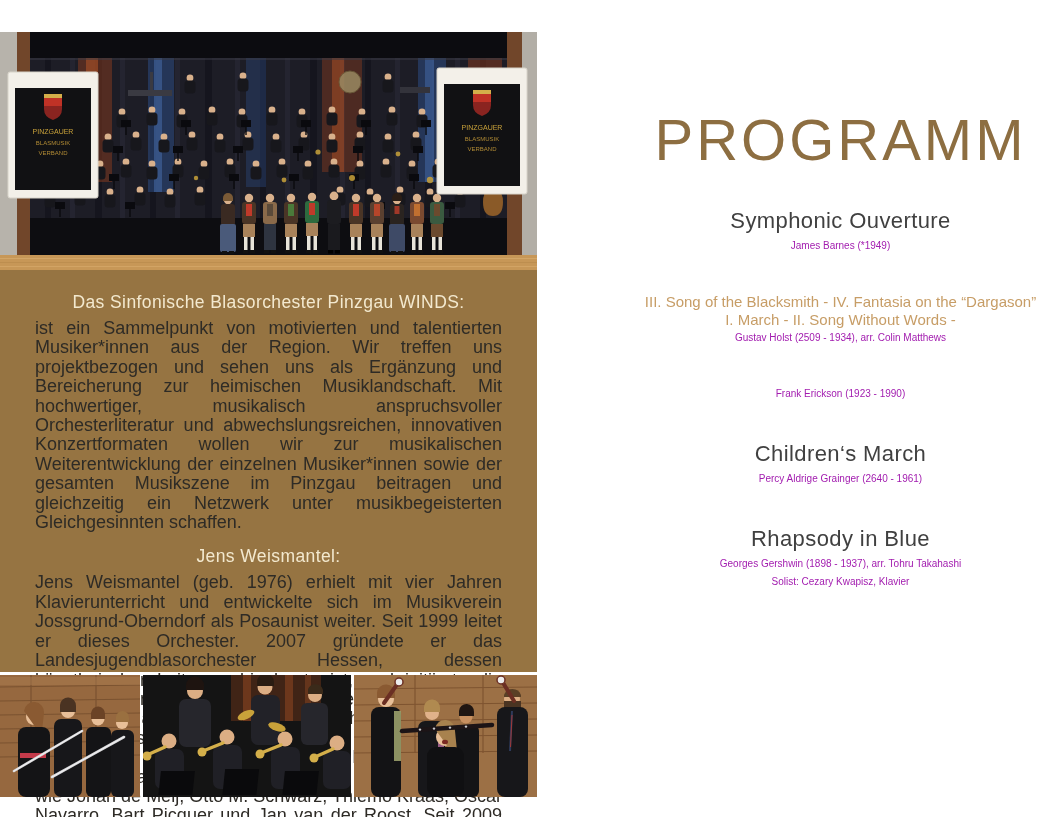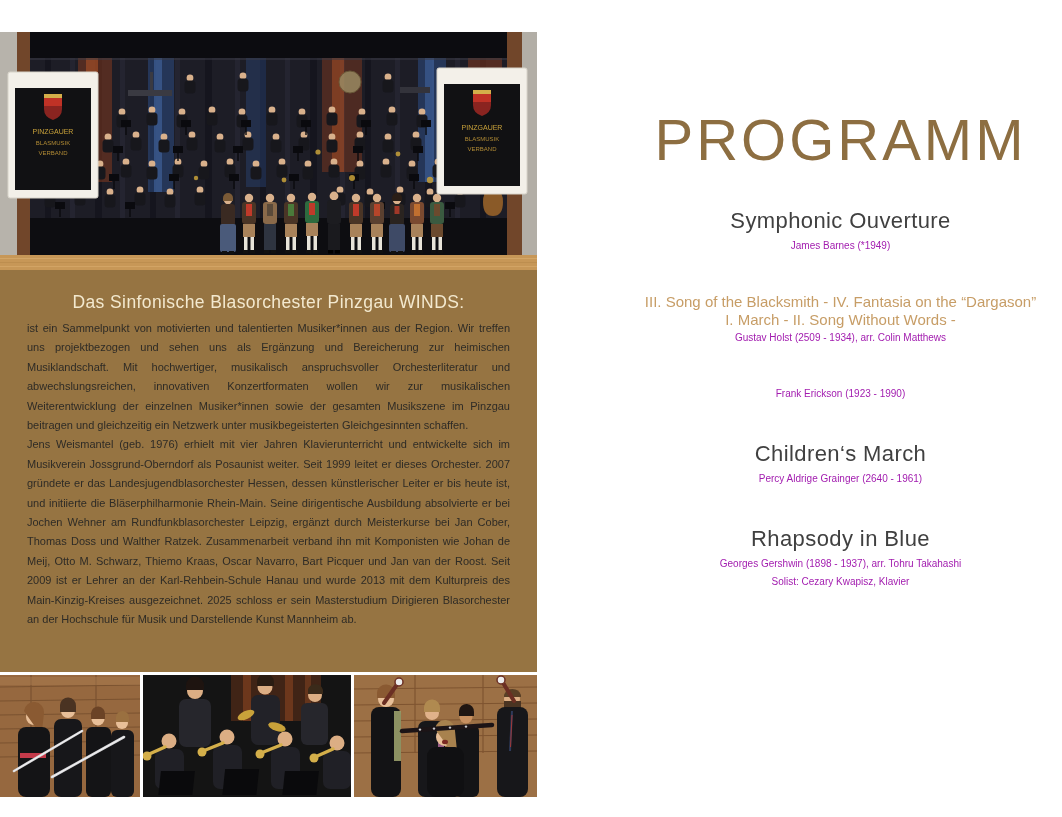--- a/index.html
+++ b/index.html
@@ -6,21 +6,21 @@
   body{width:1062px;height:817px;position:relative;overflow:hidden;
        font-family:"Liberation Sans",sans-serif;-webkit-font-smoothing:antialiased;}
 
   
   .left-page{position:absolute;left:0;top:0;width:601px;height:817px;background:#ffffff;}
   .hero{position:absolute;left:0;top:32px;width:537px;height:238px;display:block;}
   .brown-panel{position:absolute;left:0;top:270px;width:537px;height:402px;background:#967442;}
   .panel-heading{margin:22px 10px 7px;text-align:center;color:#f3e9cf;font-size:17.5px;
                  font-weight:300;letter-spacing:.4px;line-height:20px;}
   .panel-heading.second{margin-top:14px;}
-  .panel-body{margin:0 27px;text-align:justify;color:#2e2b26;font-size:11px;
+  .panel-body{margin:0 35px;text-align:justify;color:#2e2b26;font-size:18px;
               line-height:19.4px;hyphens:none;}
   .photo-strip{position:absolute;left:0;top:675px;width:537px;height:122px;display:flex;gap:3px;}
   .photo-strip svg{display:block;}
 
   
   .right-page{position:absolute;left:537px;top:4px;width:525px;height:817px;background:#ffffff;margin-left:41px;}
   .right-inner{padding-top:104px;text-align:center;}
   .program-title{color:#8d6e41;font-size:58px;line-height:64px;font-weight:200;
                  letter-spacing:3px;margin-bottom:36px;}
   .piece{margin-bottom:38px;}
@@ -331,20 +331,21 @@
         </g>
     </g>
 
     <use href="#banner" x="8" y="40"></use>
     <use href="#banner" x="437" y="36"></use>
   </svg>
 
   <div class="brown-panel">
     <div class="panel-heading">Das Sinfonische Blasorchester Pinzgau WINDS:</div>
     <p class="panel-body">ist ein Sammelpunkt von motivierten und talentierten Musiker*innen aus der Region. Wir treffen uns projektbezogen und sehen uns als Ergänzung und Bereicherung zur heimischen Musiklandschaft. Mit hochwertiger, musikalisch anspruchsvoller Orchesterliteratur und abwechslungsreichen, innovativen Konzertformaten wollen wir zur musikalischen Weiterentwicklung der einzelnen Musiker*innen sowie der gesamten Musikszene im Pinzgau beitragen und gleichzeitig ein Netzwerk unter musikbegeisterten Gleichgesinnten schaffen.</p>
+    <div class="panel-heading second">Jens Weismantel:</div>
     <p class="panel-body">Jens Weismantel (geb. 1976) erhielt mit vier Jahren Klavierunterricht und entwickelte sich im Musikverein Jossgrund-Oberndorf als Posaunist weiter. Seit 1999 leitet er dieses Orchester. 2007 gründete er das Landesjugendblasorchester Hessen, dessen künstlerischer Leiter er bis heute ist, und initiierte die Bläserphilharmonie Rhein-Main. Seine dirigentische Ausbildung absolvierte er bei Jochen Wehner am Rundfunkblasorchester Leipzig, ergänzt durch Meisterkurse bei Jan Cober, Thomas Doss und Walther Ratzek. Zusammenarbeit verband ihn mit Komponisten wie Johan de Meij, Otto M. Schwarz, Thiemo Kraas, Oscar Navarro, Bart Picquer und Jan van der Roost. Seit 2009 ist er Lehrer an der Karl-Rehbein-Schule Hanau und wurde 2013 mit dem Kulturpreis des Main-Kinzig-Kreises ausgezeichnet. 2025 schloss er sein Masterstudium Dirigieren Blasorchester an der Hochschule für Musik und Darstellende Kunst Mannheim ab.</p>
   </div>
 
   <div class="photo-strip">
 
     <svg width="140" height="122" viewBox="0 0 140 122" aria-hidden="true">
       <rect width="140" height="122" fill="#96683f"></rect>
       <g stroke="#7a5230" stroke-width="1">
         <line x1="0" y1="12" x2="140" y2="10"></line>
           <line x1="0" y1="26" x2="140" y2="24"></line>

